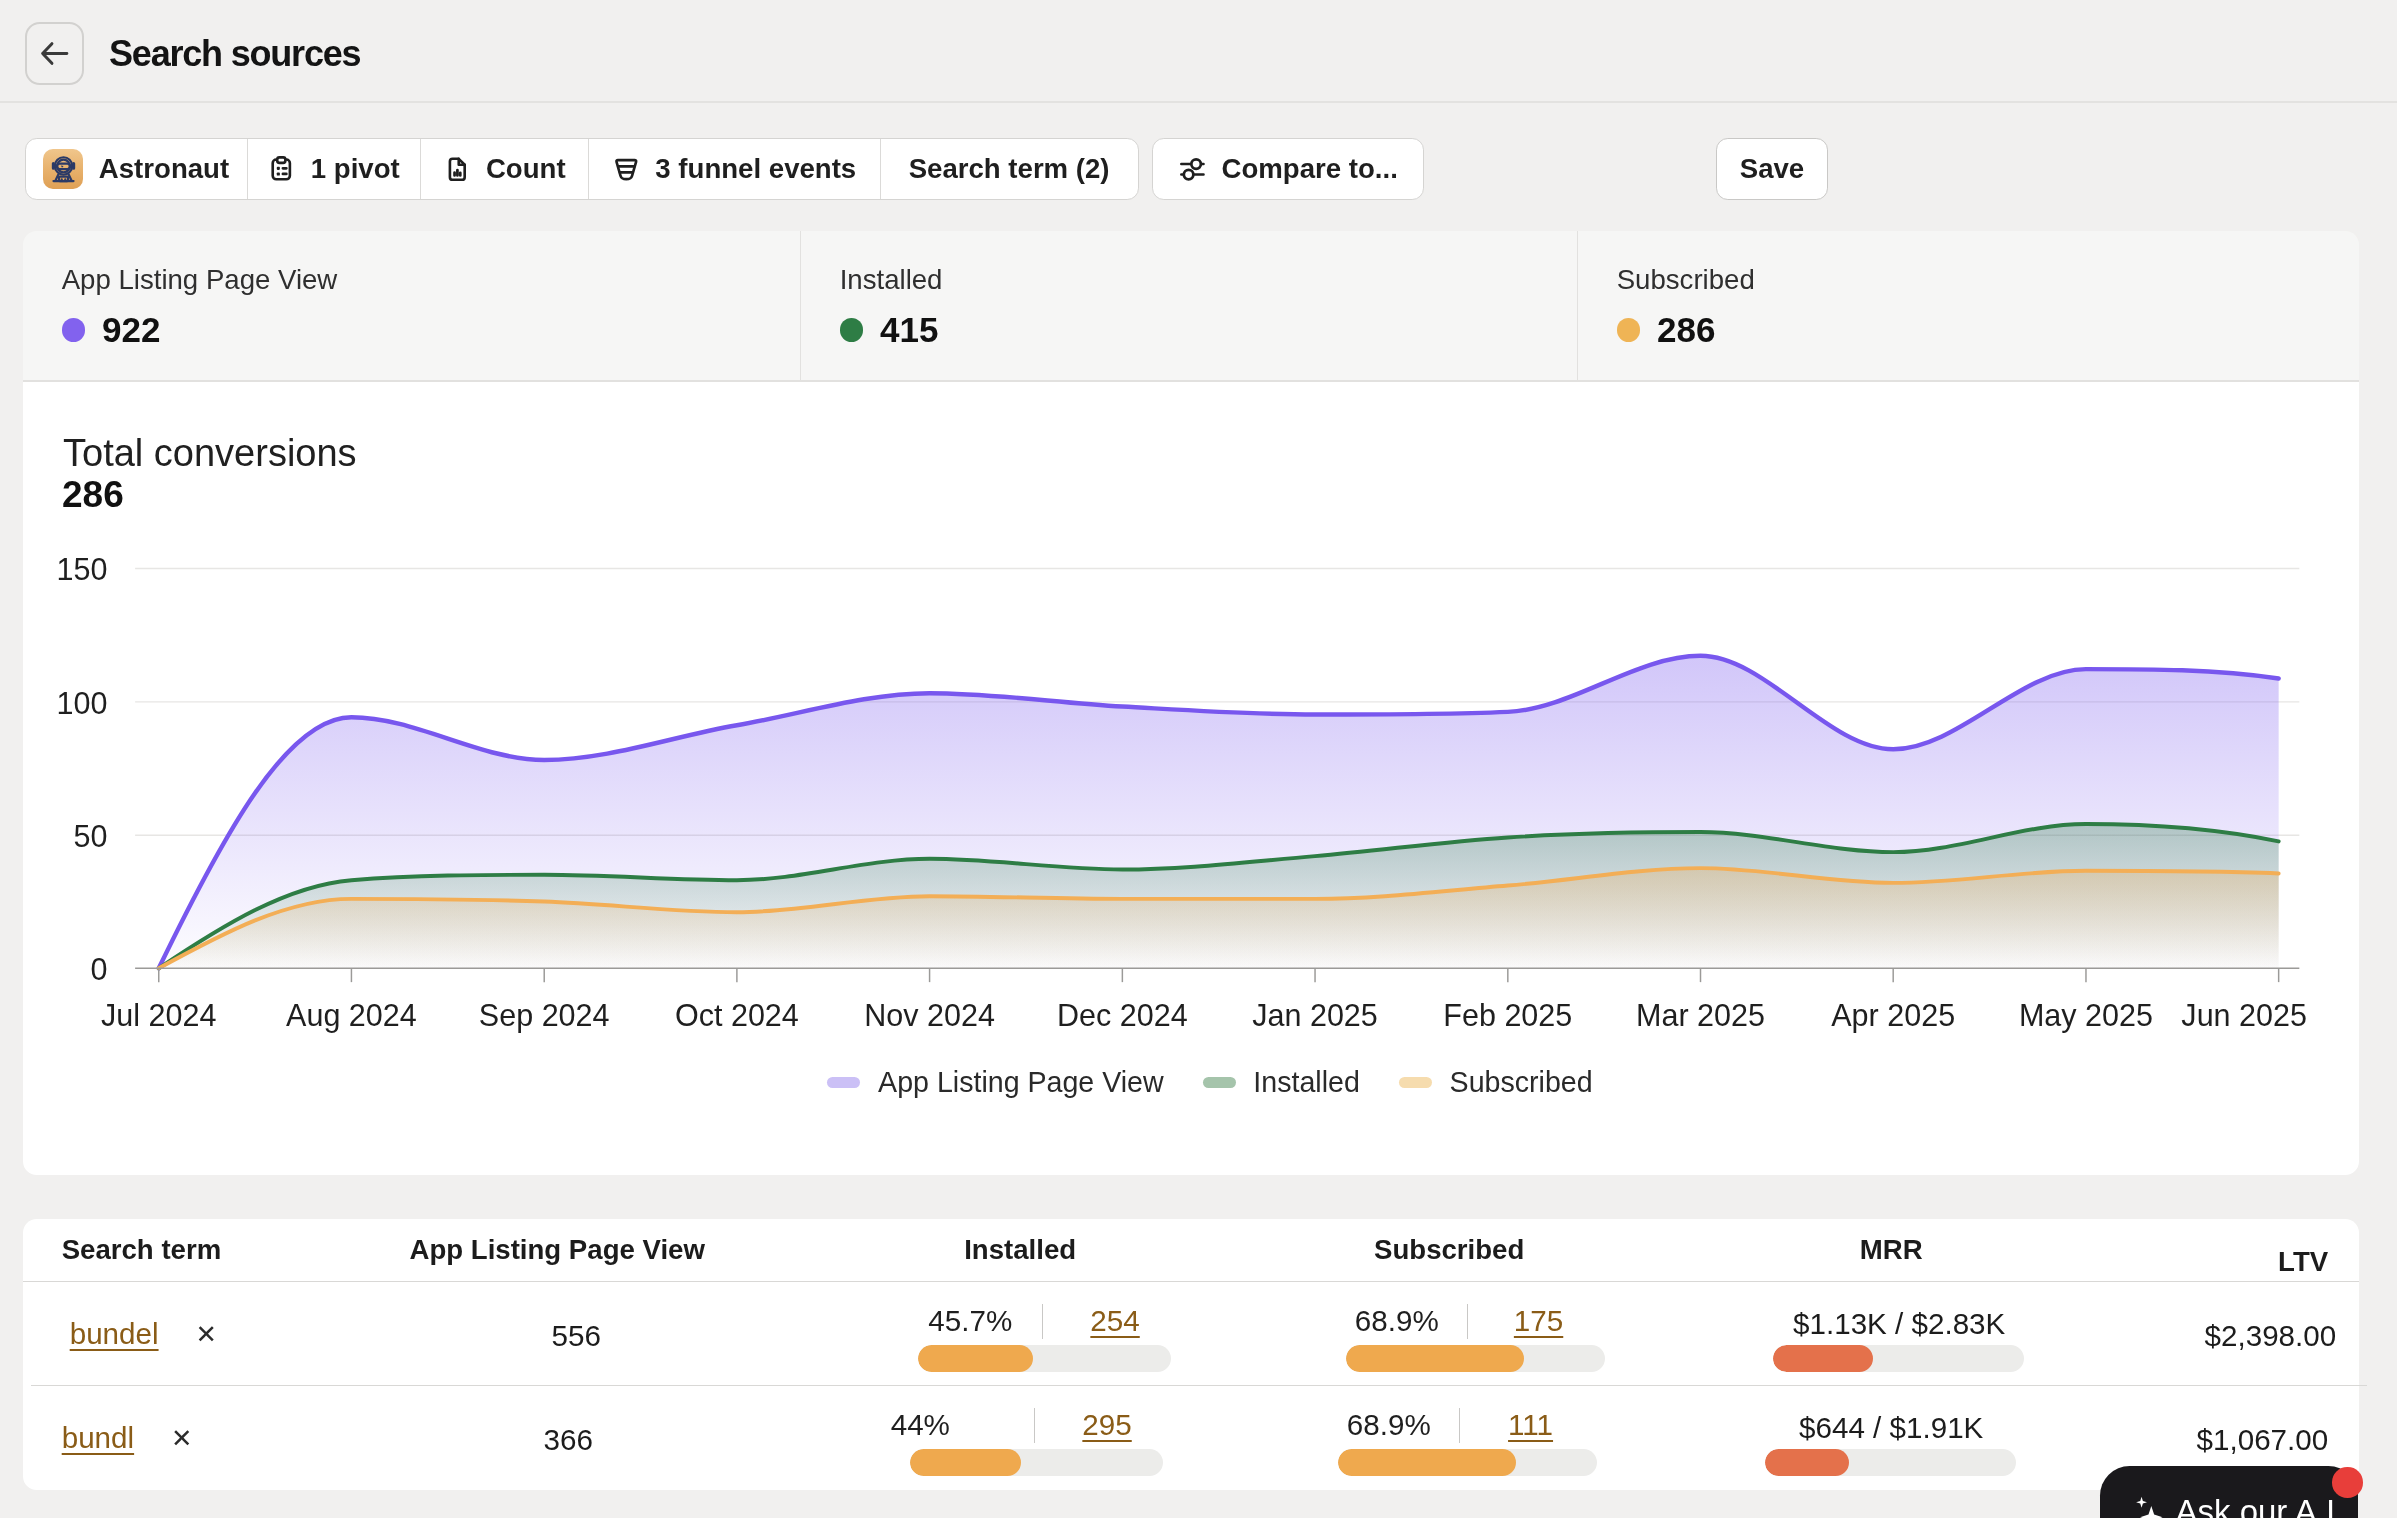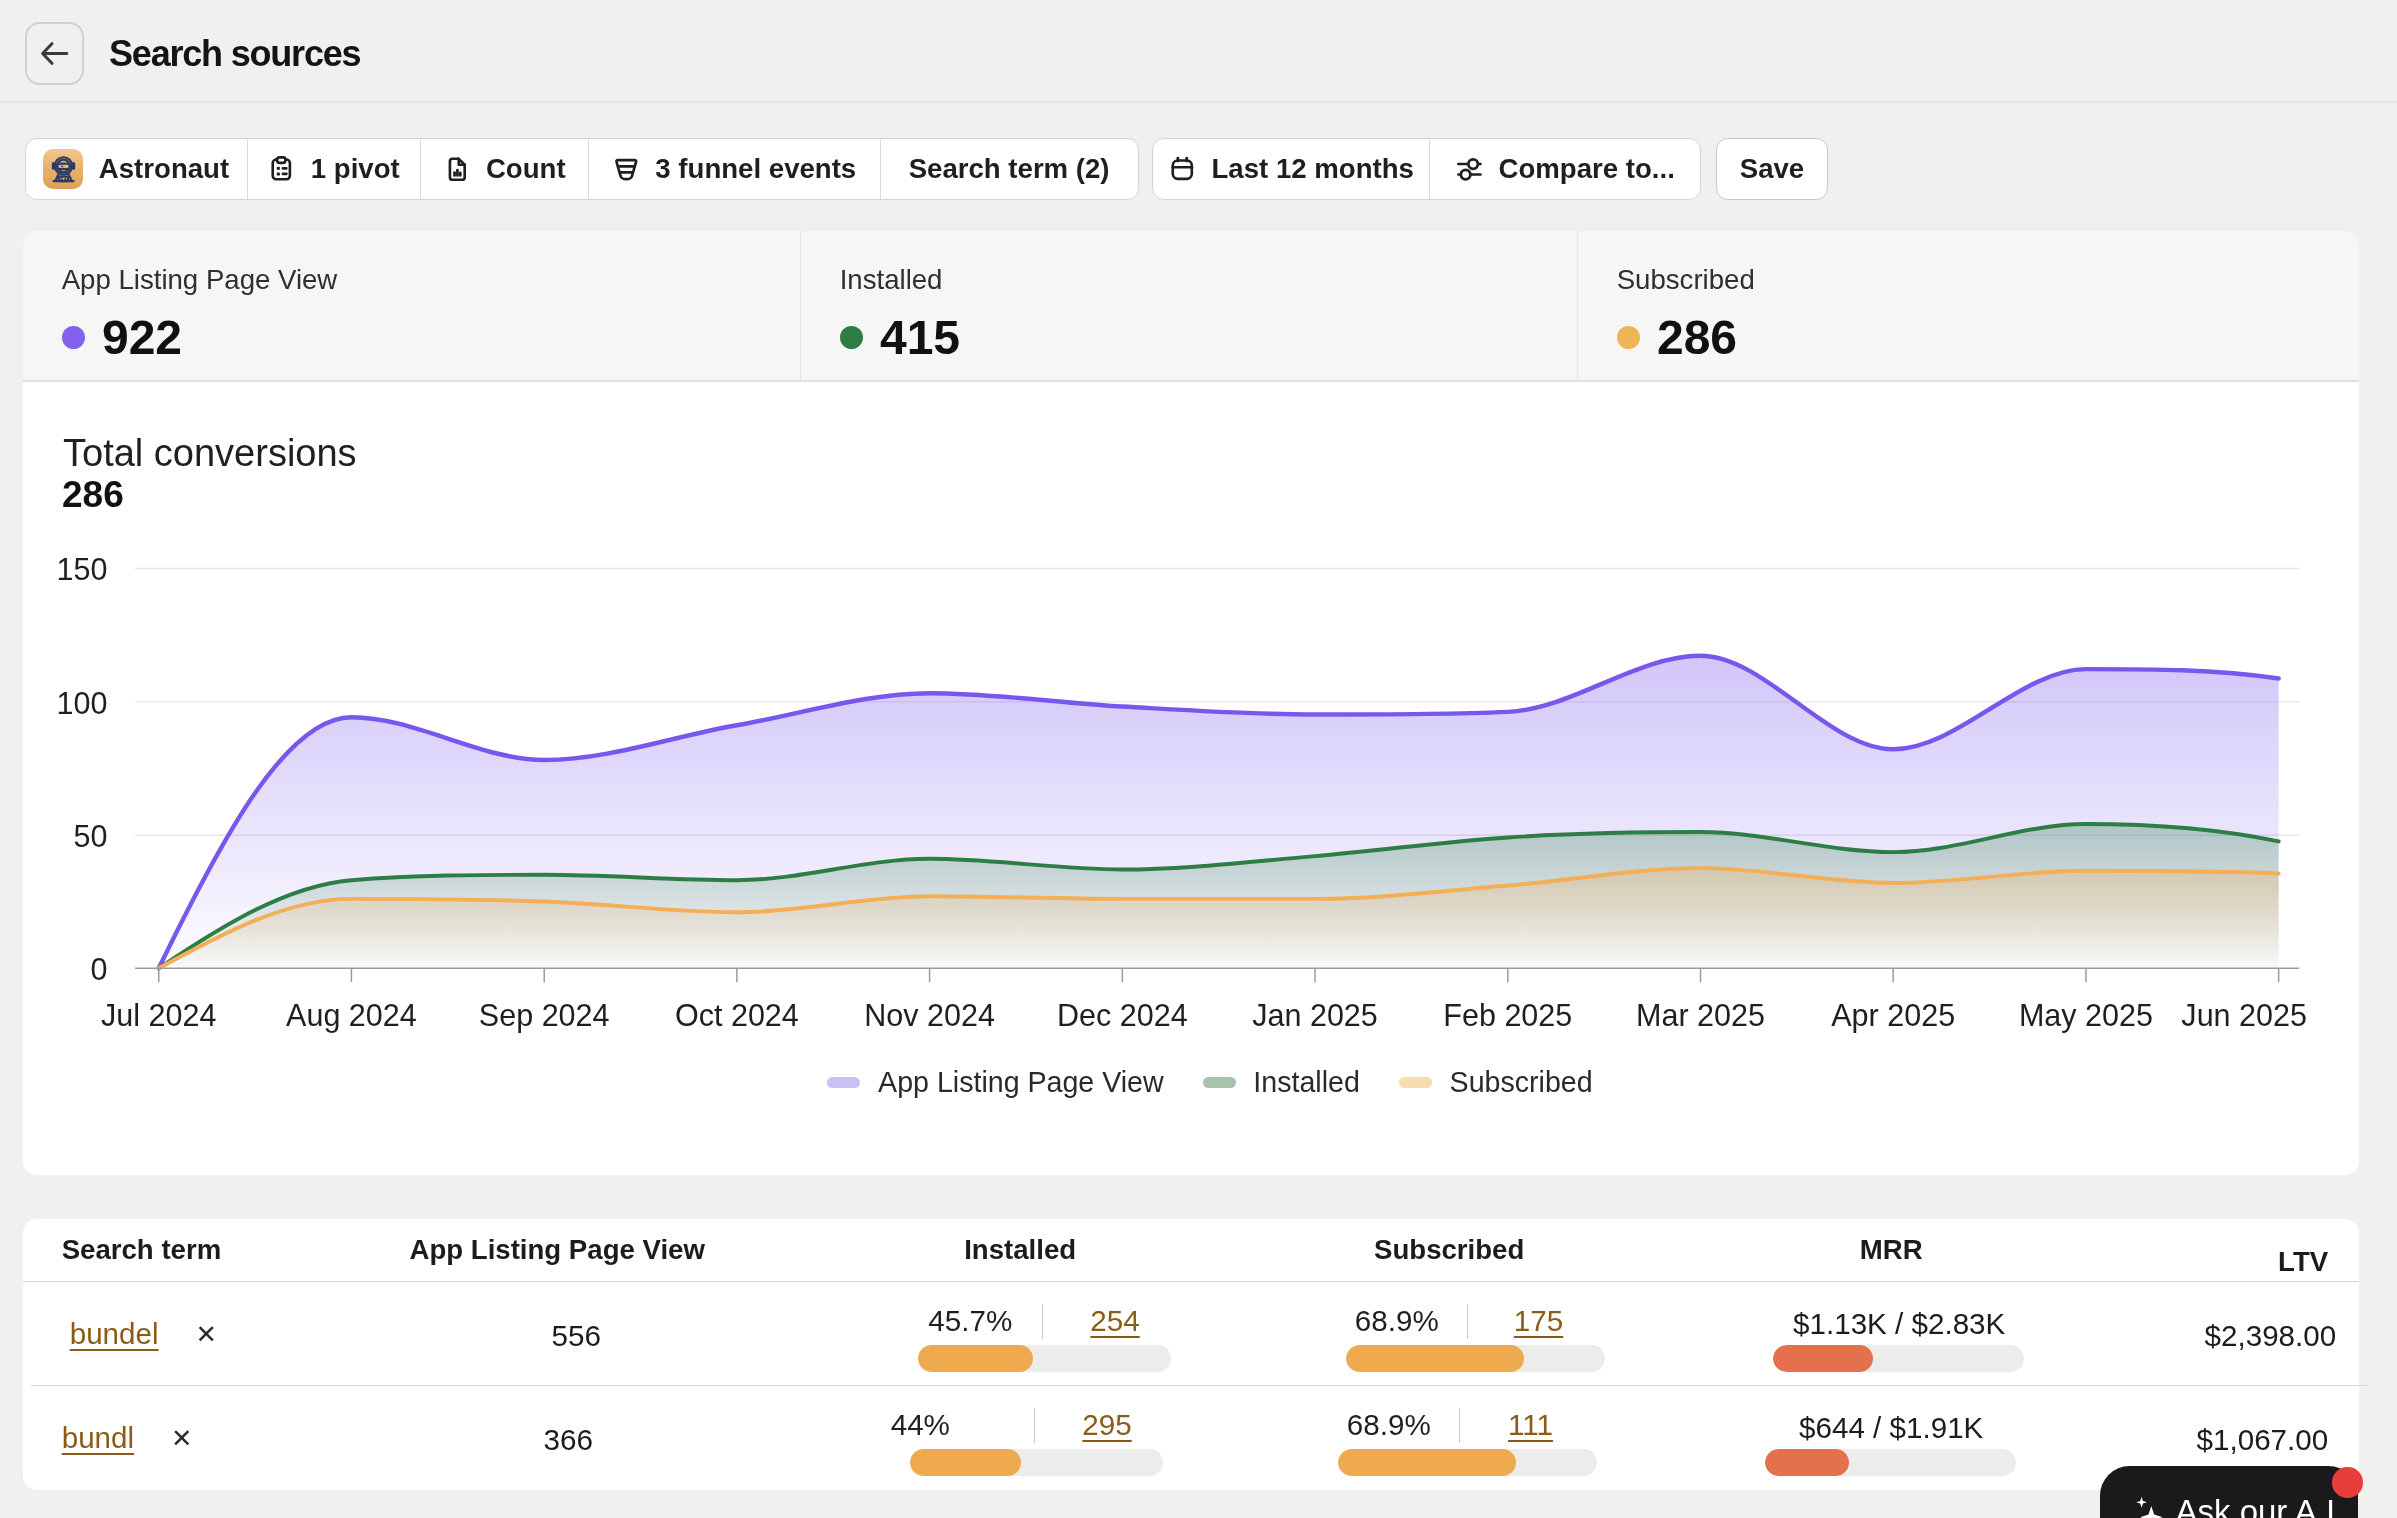--- a/index.html
+++ b/index.html
@@ -20,21 +20,21 @@
   .astro { width:40px; height:40px; border-radius:9.9px; background:linear-gradient(180deg,#f0c68c 0%,#e7b06a 55%,#dfa055 100%); display:flex; align-items:center; justify-content:center; }
 
   
   .card { position:absolute; background:#fff; border-radius:13.8px; }
   .metrics { left:22.7px; top:231px; width:2336px; height:151px; background:#f6f6f5; border-radius:13.8px 13.8px 0 0; border-bottom:2px solid #e2e1df; }
   .chartcard { left:22.7px; top:382px; width:2336px; height:793px; border-radius:0 0 13.8px 13.8px; }
   .mdiv { position:absolute; top:0; width:1.5px; height:151px; background:#e2e1df; }
   .mlabel { position:absolute; top:32.5px; font-size:27.6px; color:#2f2f2f; }
   .mval { position:absolute; top:79px; display:flex; align-items:center; gap:16.7px; }
   .dot { width:23.6px; height:23.6px; border-radius:50%; }
-  .mnum { font-size:48px; font-weight:bold; color:#111; }
+  .mnum { font-size:35px; font-weight:bold; color:#111; }
 
   .tc-label { position:absolute; left:63px; top:432px; font-size:38px; color:#202020; }
   .tc-num { position:absolute; left:62px; top:474px; font-size:37px; font-weight:bold; color:#111; }
 
   .legend { position:absolute; left:42px; top:1066px; width:2336px; display:flex; justify-content:center; gap:39px; font-size:28.6px; color:#2a2a2a; align-items:center; }
   .lg { display:flex; align-items:center; gap:17.7px; }
   .sw { width:33px; height:10.8px; border-radius:5.9px; }
 
   
   .tablecard { left:22.7px; top:1219px; width:2336px; height:271px; background:#fff; border-radius:13.8px; }
@@ -90,25 +90,20 @@
         <path d="M9.7 17.2 v-2.5 M12.1 17.2 v-4.6 M14.5 17.2 v-2.3" stroke-width="2.3"></path>
       </svg> Count</div>
   <div class="seg" style="width:292px;"><svg width="28.6" height="28.6" viewBox="0 0 24 24" fill="none" stroke="#1f1f1f" stroke-width="2.2" stroke-linecap="round" stroke-linejoin="round">
         <path d="M5 4.3 H19 Q20.6 4.3 20.2 5.8 L16.9 17.3 C16.3 19.5 15.4 20.2 12 20.2 C8.6 20.2 7.7 19.5 7.1 17.3 L3.8 5.8 Q3.4 4.3 5 4.3 Z"></path>
         <path d="M5.2 9.5 H18.8 M6.7 14.6 H17.3"></path>
       </svg> 3 funnel events</div>
   <div class="seg" style="width:257px;">Search term (2)</div>
 </div>
 
 <div class="seggroup" style="left:1152px;">
-  <div class="seg" style="width:277px;"><svg width="28.6" height="28.6" viewBox="0 0 24 24" fill="none" stroke="#1f1f1f" stroke-width="2.2" stroke-linecap="round" stroke-linejoin="round">
-        <rect x="4" y="4.6" width="16" height="15.4" rx="4.2"></rect>
-        <path d="M4 10.3 H20"></path>
-        <path d="M8.3 2.6 v2.4 M15.7 2.6 v2.4" stroke-width="2.4"></path>
-      </svg> Last 12 months</div>
   <div class="seg" style="width:270px;"><svg width="28.6" height="28.6" viewBox="0 0 24 24" fill="none" stroke="#1f1f1f" stroke-width="2.2" stroke-linecap="round" stroke-linejoin="round">
         <path d="M2.8 7.6 H11 M19.6 7.6 H21.4 M2.8 16.4 H4.6 M13.2 16.4 H21.4"></path>
         <circle cx="15.2" cy="7.6" r="4" fill="#fff" stroke-width="2.3"></circle>
         <circle cx="8.9" cy="16.4" r="4" fill="#fff" stroke-width="2.3"></circle>
       </svg> Compare to...</div>
 </div>
 <div class="savebtn">Save</div>
 
 <div class="card metrics">
   <div class="mdiv" style="left:777px;"></div>

